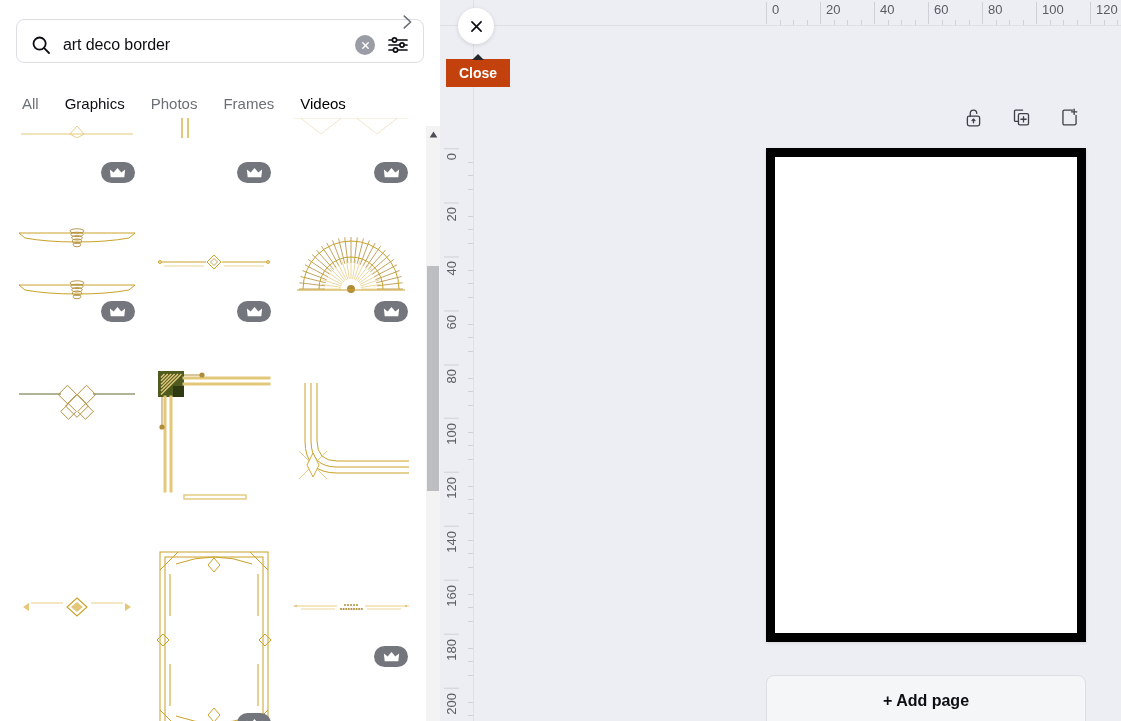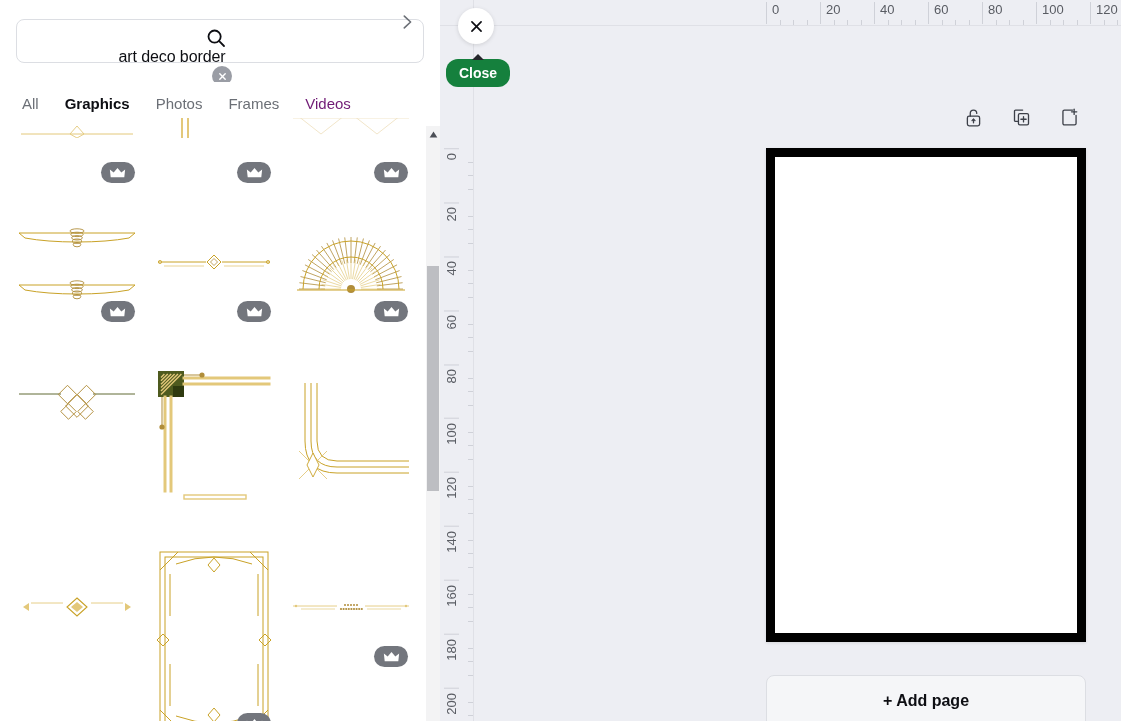--- a/index.html
+++ b/index.html
@@ -20,21 +20,20 @@
   }
 
   
   #search-wrap { position: absolute; left: 16px; top: 19px; width: 408px; height: 44px; }
   #search-box {
     width: 100%; height: 44px;
     border: 1px solid #dcdee3; border-radius: 8px;
     background: #fff;
     display: flex; align-items: center;
     padding: 8px 10px 0 14px;
-    flex-direction: column;
   }
   #search-icon { width: 20px; height: 20px; flex: 0 0 20px; margin-right: 12px; }
   #search-input {
     flex: 1 1 auto; border: none; outline: none;
     font-family: "Liberation Sans", sans-serif;
     font-size: 16px; color: #0d0e13; background: transparent;
     letter-spacing: -0.1px;
   }
   #clear-btn {
     width: 20px; height: 20px; flex: 0 0 20px; border-radius: 50%;
@@ -52,26 +51,26 @@
   #tabs-row {
     position: absolute; left: 0; top: 82px; width: 440px; height: 44px;
     display: flex; align-items: center; padding-left: 22px;
     background: #fff;
   }
   .tab {
     font-size: 15px; color: #6b6f76; margin-right: 26px;
     position: relative; cursor: pointer; white-space: nowrap;
     padding-bottom: 2px;
   }
-  .tab.active { color: #0d0e13; font-weight: bold; text-align: center; }
+  .tab.active { color: #0d0e13; font-weight: normal; text-align: center; }
   .tab.active::after {
     content: ""; position: absolute; left: -3px; right: -3px; bottom: -14px;
     height: 3px; background: #8b3dff; border-radius: 2px;
   }
-  .tab.faded { color: #701a75; text-align: center; }
+  .tab.faded { color: #000000; text-align: center; }
   #tabs-chevron {
     position: absolute; right: 22px; top: 11px;
     width: 22px; height: 22px; cursor: pointer;
     display: flex; align-items: center; justify-content: center;
     color: #6b6f76;
   }
 
   
   #results {
     position: absolute; left: 0; top: 118px;
@@ -125,23 +124,23 @@
   #close-btn {
     position: absolute; left: 458px; top: 8px;
     width: 36px; height: 36px; border-radius: 50%;
     background: #fff; border: none; cursor: pointer;
     box-shadow: 0 1px 4px rgba(0,0,0,0.13);
     display: flex; align-items: center; justify-content: center;
     z-index: 30;
   }
   #close-tooltip {
     position: absolute; left: 446px; top: 59px;
-    background: #15803d; color: #fff;
+    background: #c2410c; color: #fff;
     font-size: 14px; font-weight: bold;
-    padding: 6px 13px; border-radius: 12px;
+    padding: 6px 13px; border-radius: 0;
     z-index: 29; white-space: nowrap;
   }
   #close-tooltip::before {
     content: ""; position: absolute; left: 26px; top: -5px;
     border-left: 6px solid transparent; border-right: 6px solid transparent;
     border-bottom: 6px solid #25262b;
   }
 
   
   #editor {

